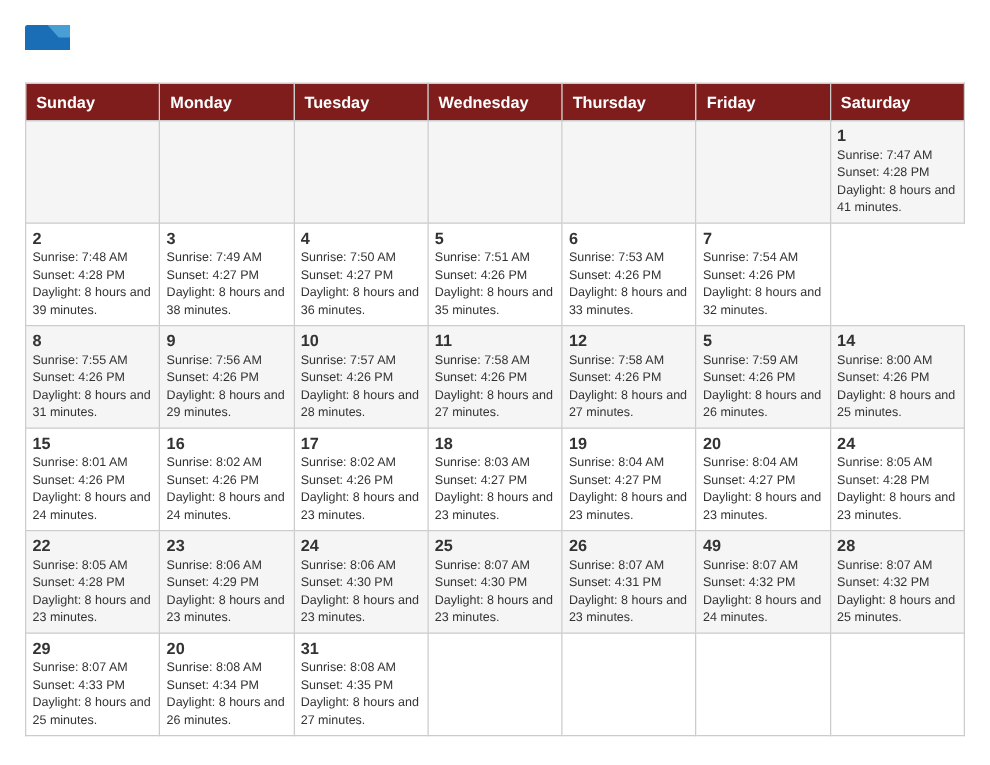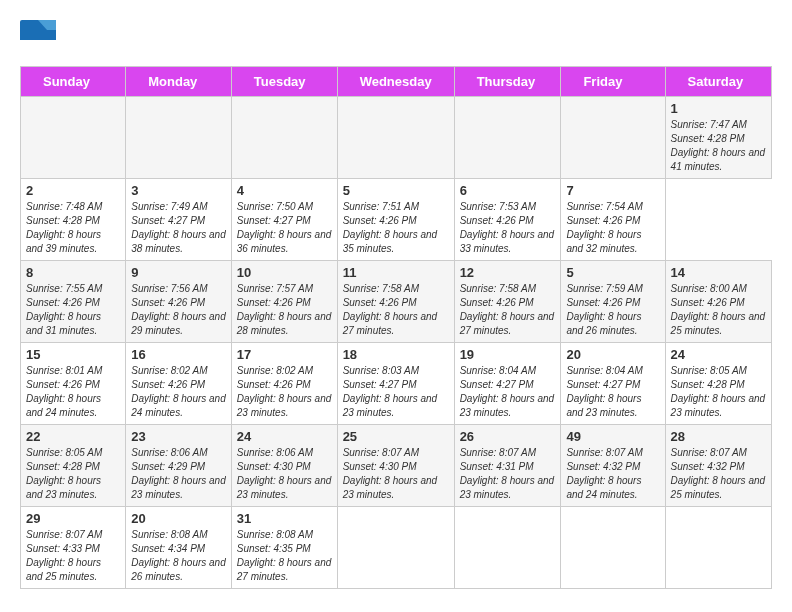--- a/index.html
+++ b/index.html
@@ -42,25 +42,25 @@
     }
     .location {
       font-size: 15px;
       color: #555;
     }
     table {
       width: 100%;
       border-collapse: collapse;
     }
     thead tr th {
-      background-color: #d946ef;
+      background-color: #7f1d1d;
       color: #fff;
       font-size: 13px;
       font-weight: bold;
-      padding: 7px 22px;
+      padding: 7px 8px;
       text-align: left;
       border: 1px solid #ccc;
     }
     tbody tr td {
       border: 1px solid #ccc;
       vertical-align: top;
       padding: 4px 5px;
       font-size: 10.5px;
       color: #333;
       width: calc(100% / 7);
@@ -75,21 +75,20 @@
     .day-num {
       font-size: 13px;
       font-weight: bold;
       display: block;
       margin-bottom: 2px;
     }
     .day-info {
       font-size: 10px;
       line-height: 1.4;
       color: #333;
-      font-style: italic;
     }
     td.empty {
       background: #f9f9f9;
     }
   </style>
 </head>
 <body>
 
 <div class="header-area">
   <div class="logo">

